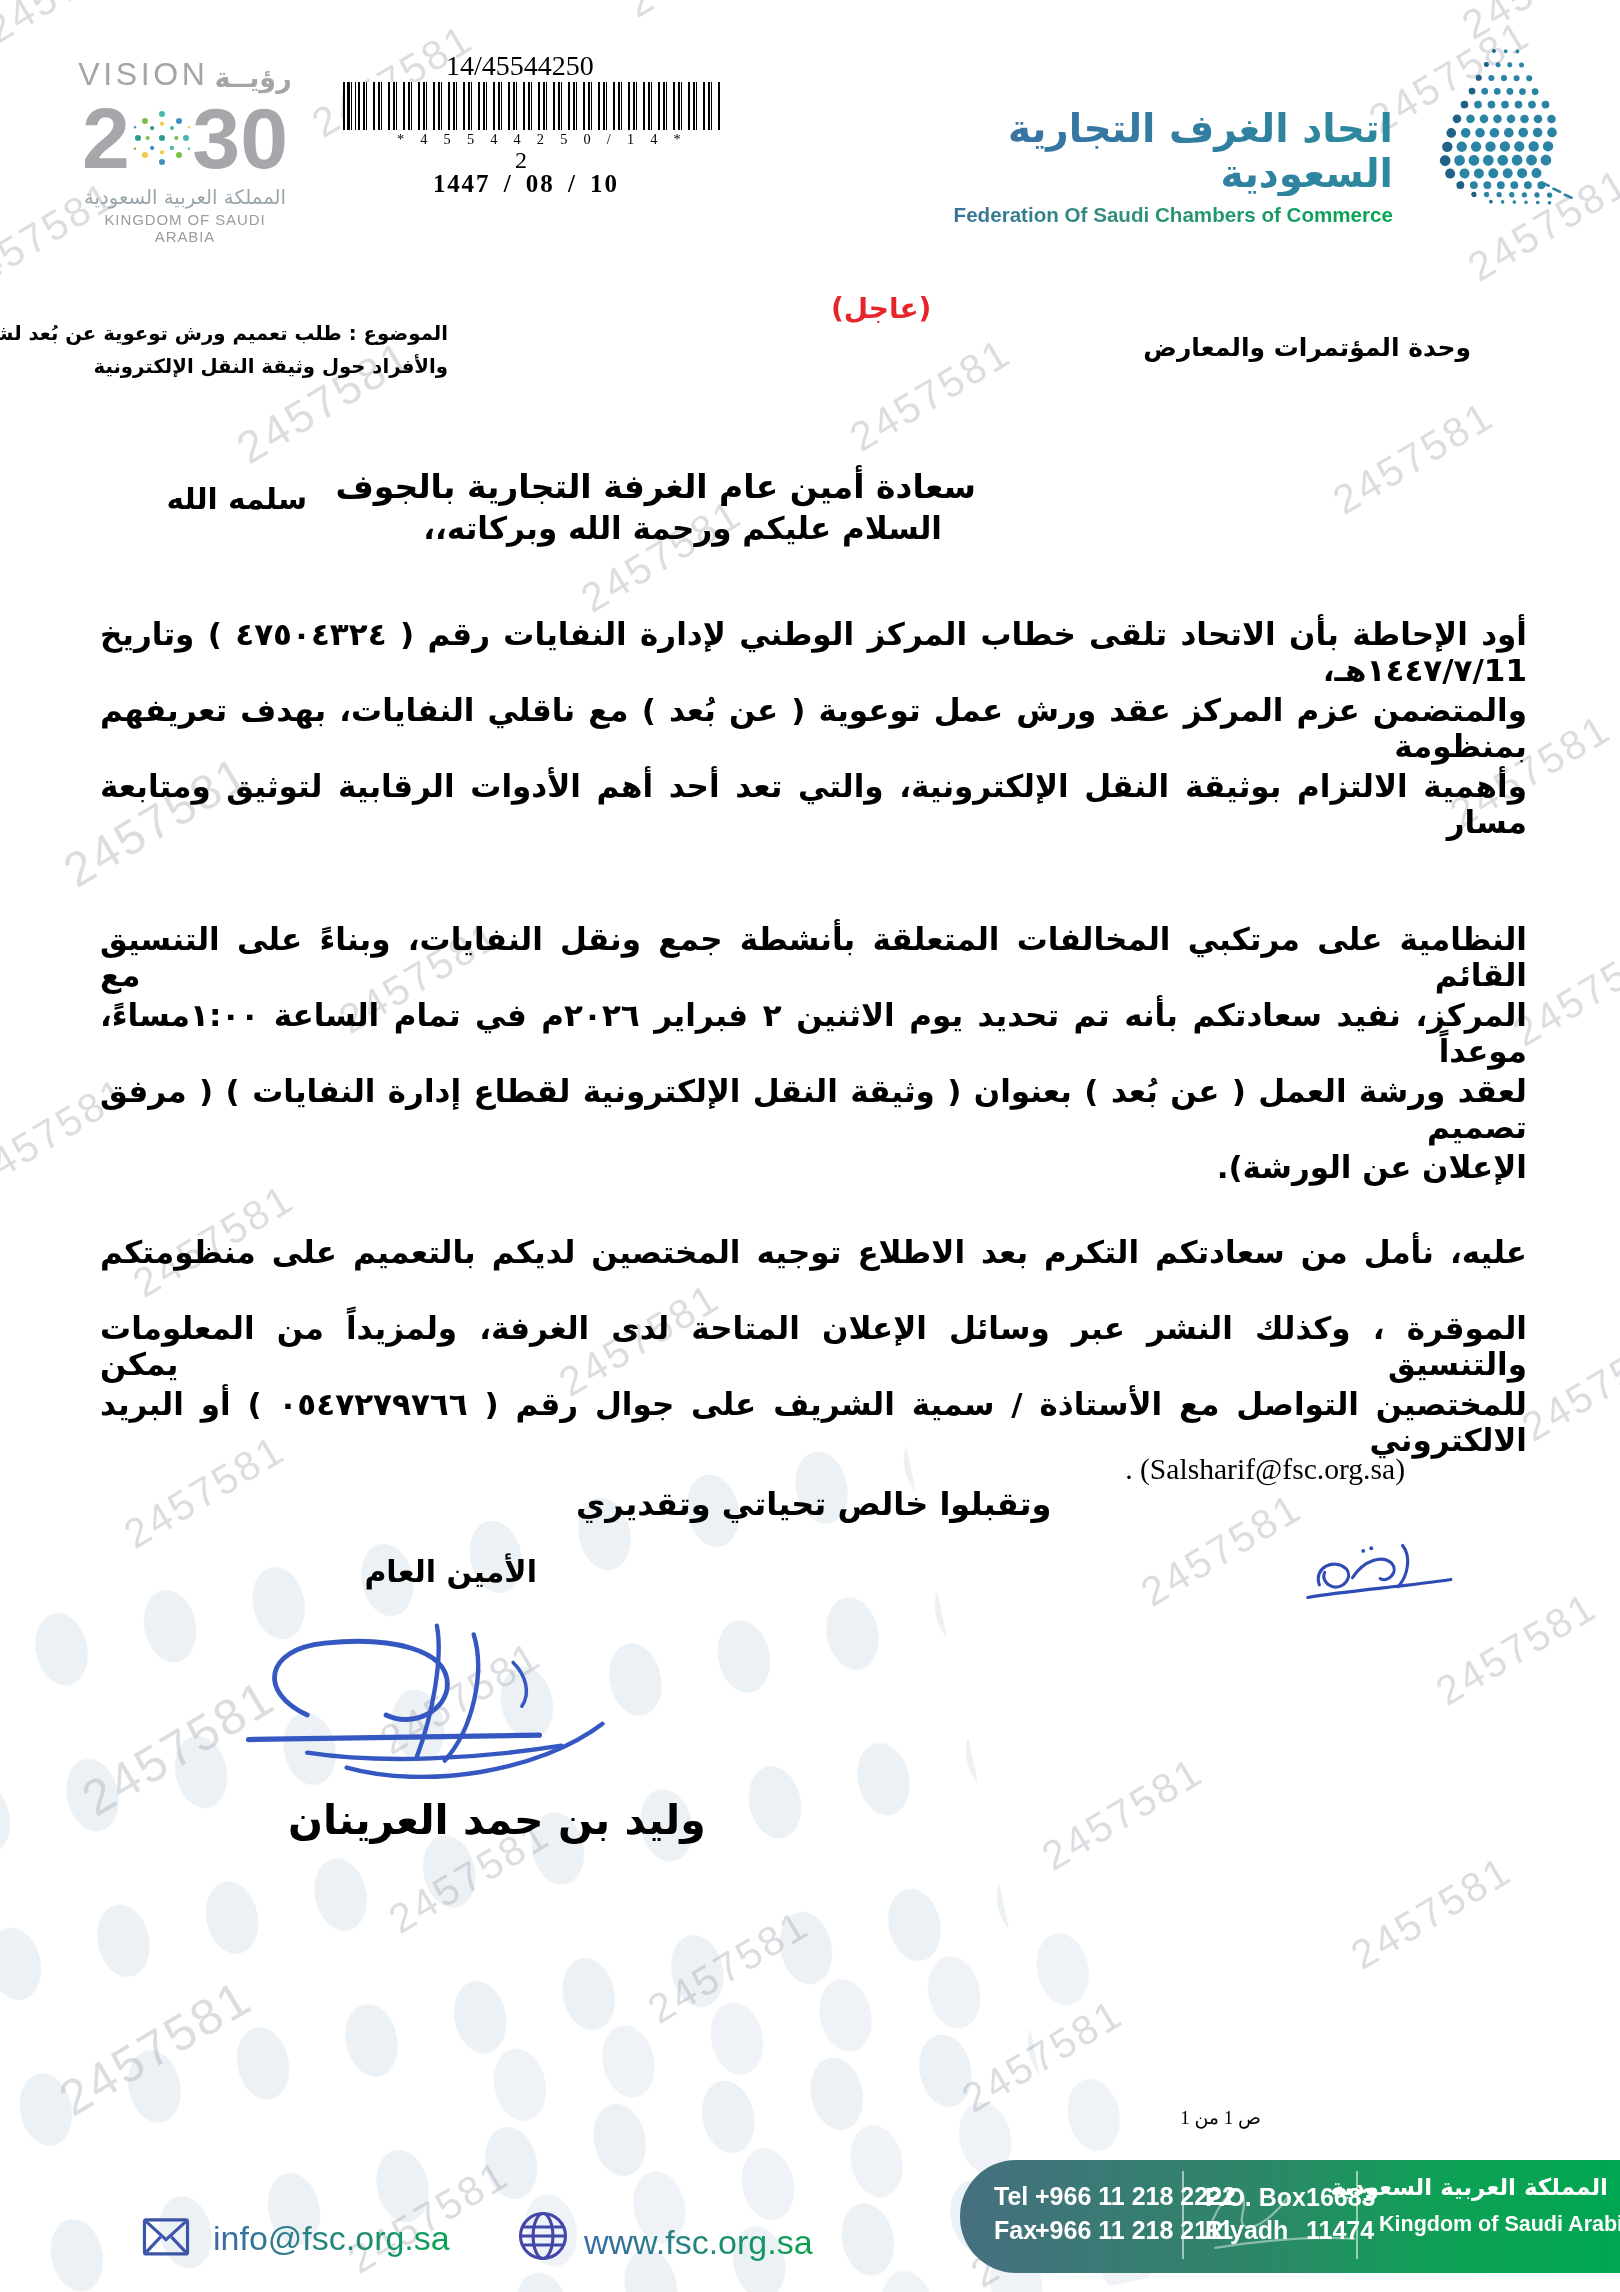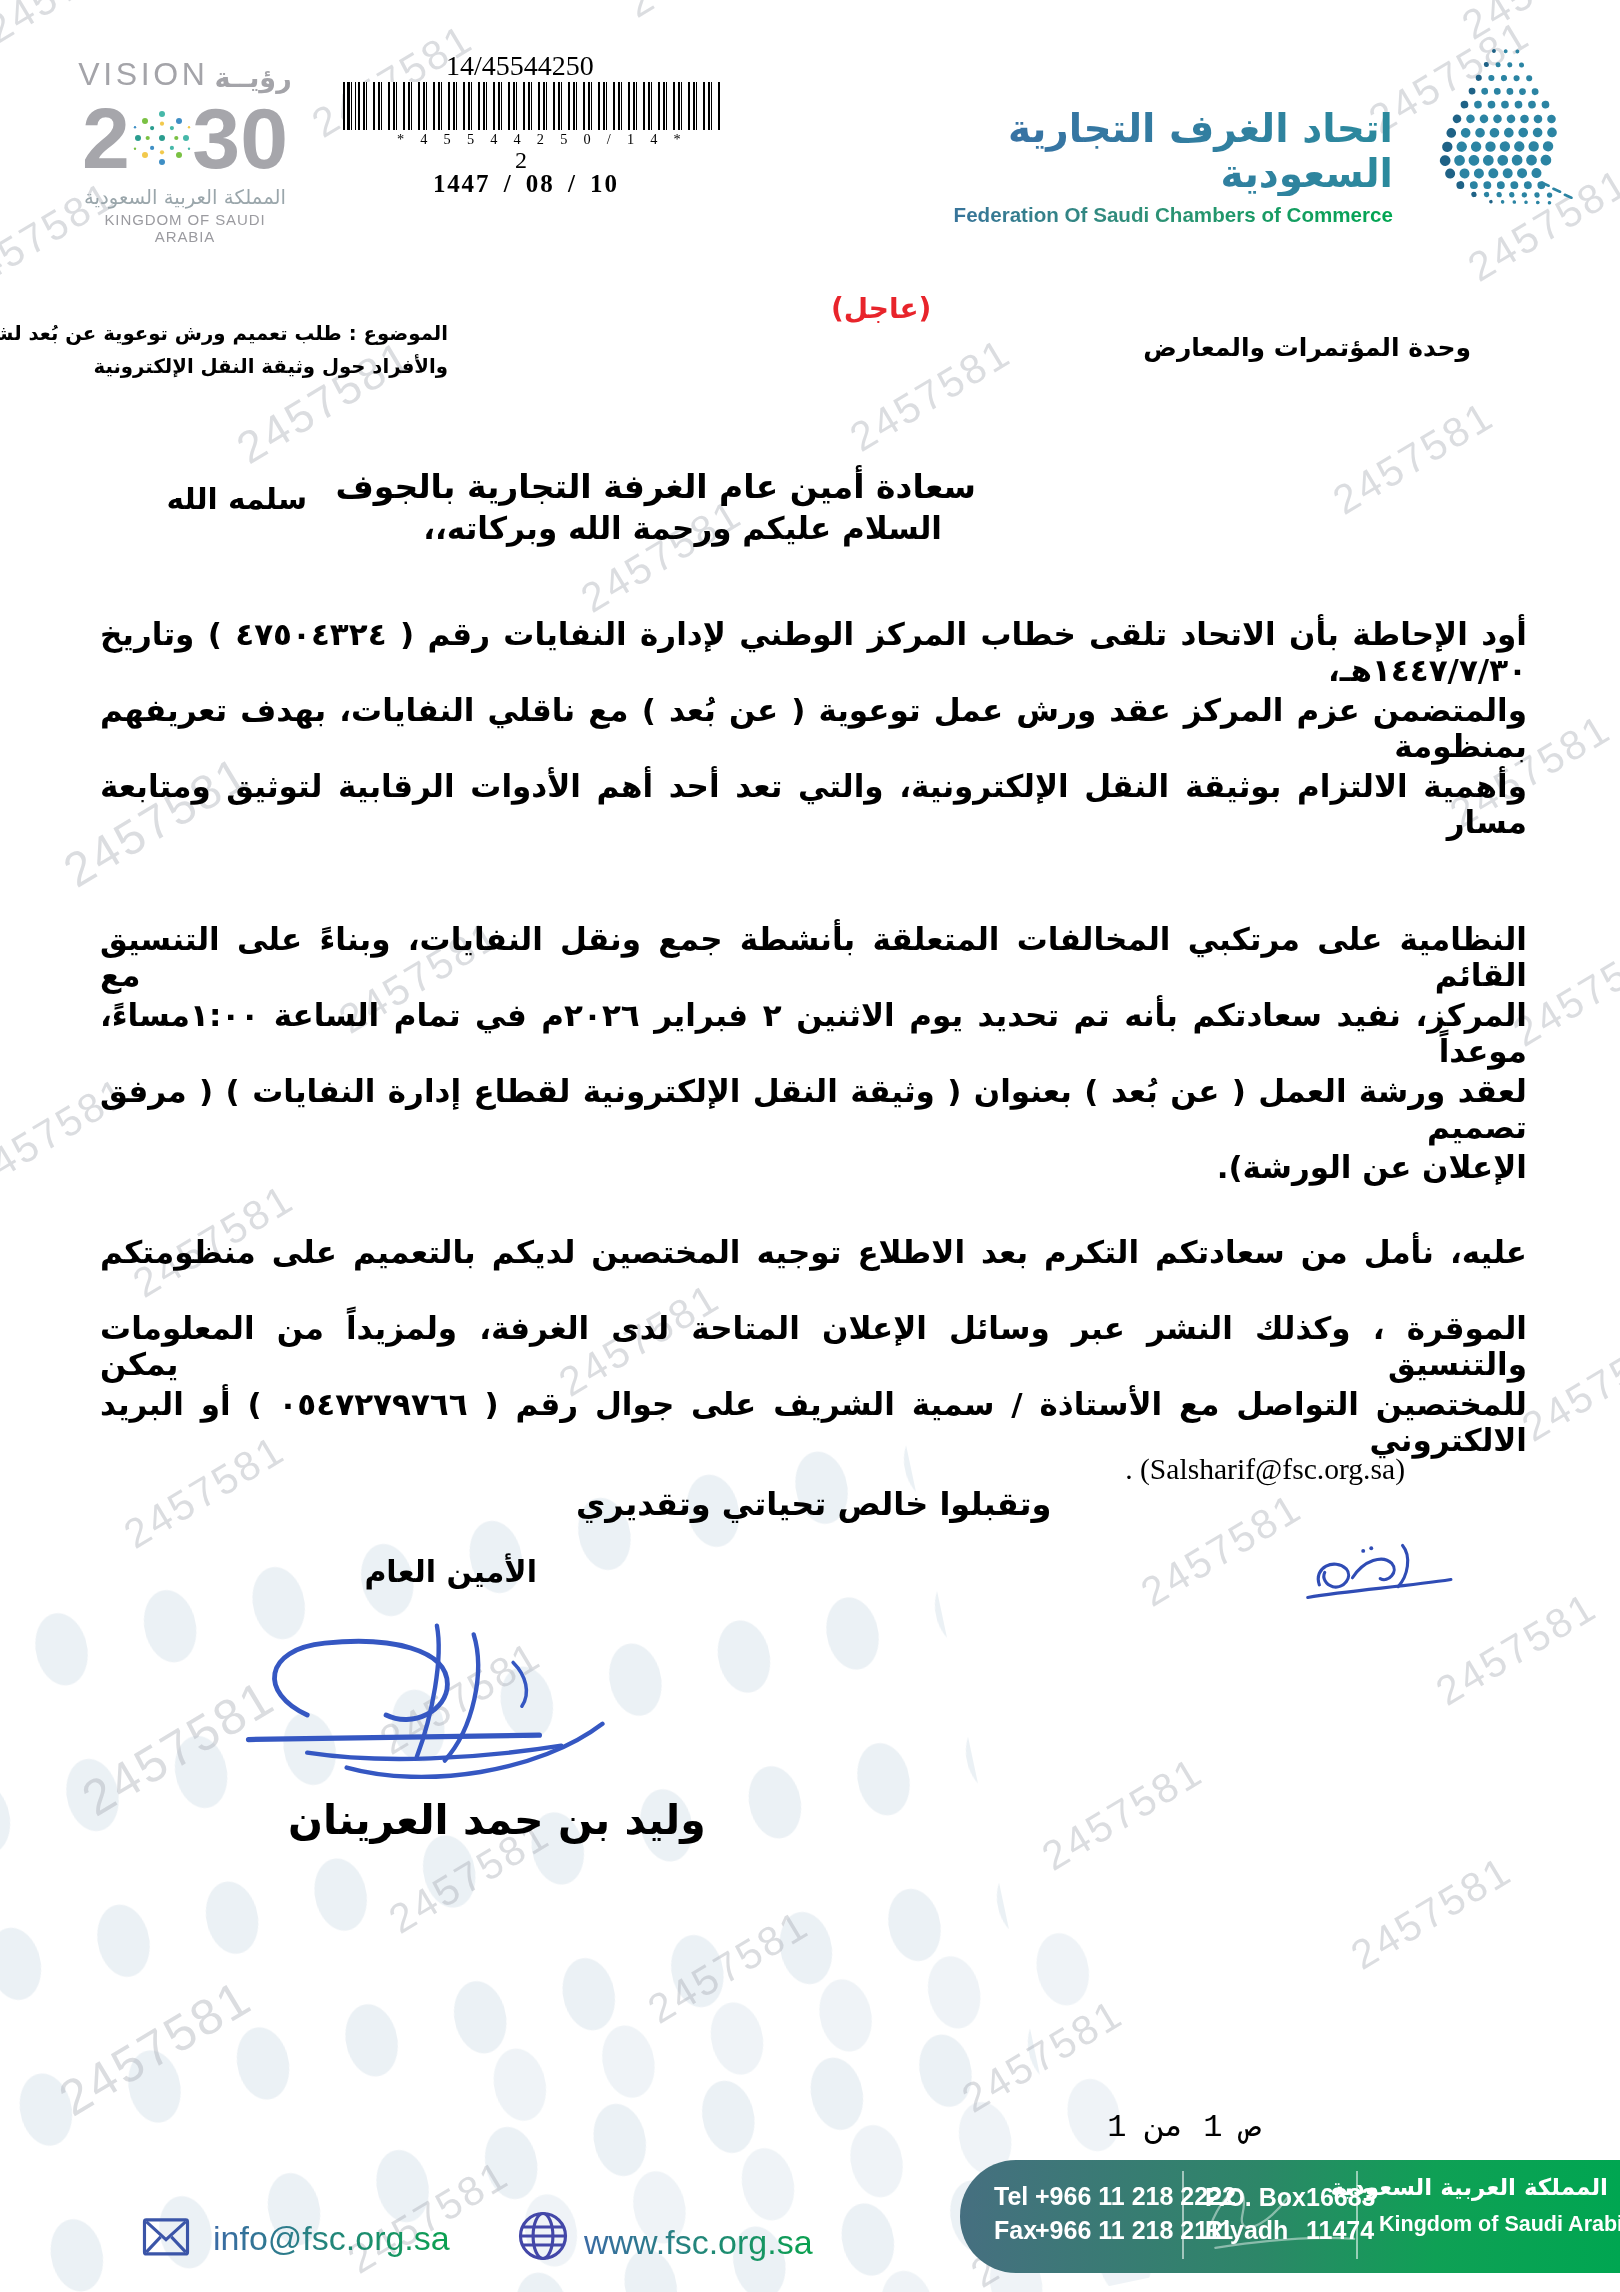--- a/index.html
+++ b/index.html
@@ -227,21 +227,21 @@
 
   <div class="abs urgent z2" style="left:831px;top:292px;font-size:28px;">(عاجل)</div>
   <div class="abs ar z2" style="right:149px;top:333px;font-size:25px;">وحدة المؤتمرات والمعارض</div>
   <div class="abs ar z2" style="right:1172px;top:322px;font-size:19.7px;">الموضوع : طلب تعميم ورش توعوية عن بُعد لشركات النقل</div>
   <div class="abs ar z2" style="right:1172px;top:355px;font-size:19.7px;">والأفراد حول وثيقة النقل الإلكترونية</div>
   <div class="abs ar z2" style="right:1313px;top:482px;font-size:29.6px;">سلمه الله</div>
 
   <div class="abs ar z2" style="right:644px;top:467px;font-size:33px;">سعادة أمين عام الغرفة التجارية بالجوف</div>
   <div class="abs ar z2" style="right:678px;top:510px;font-size:31px;text-align:center;">السلام عليكم ورحمة الله وبركاته،،</div>
 
-  <div class="jline" style="top:616px;">أود الإحاطة بأن الاتحاد تلقى خطاب المركز الوطني لإدارة النفايات رقم ( ٤٧٥٠٤٣٢٤ ) وتاريخ ١٤٤٧/٧/٣٠هـ،</div>
+  <div class="jline" style="top:616px;">أود الإحاطة بأن الاتحاد تلقى خطاب المركز الوطني لإدارة النفايات رقم ( ٤٧٥٠٤٣٢٤ ) وتاريخ ١٤٤٧/٧/11هـ،</div>
   <div class="jline" style="top:692px;">والمتضمن عزم المركز عقد ورش عمل توعوية ( عن بُعد ) مع ناقلي النفايات، بهدف تعريفهم بمنظومة</div>
   <div class="jline" style="top:768px;">وأهمية الالتزام بوثيقة النقل الإلكترونية، والتي تعد أحد أهم الأدوات الرقابية لتوثيق ومتابعة مسار</div>
   <div class="jline" style="top:921px;">النظامية على مرتكبي المخالفات المتعلقة بأنشطة جمع ونقل النفايات، وبناءً على التنسيق القائم مع</div>
   <div class="jline" style="top:997px;">المركز، نفيد سعادتكم بأنه تم تحديد يوم الاثنين ٢ فبراير ٢٠٢٦م في تمام الساعة ١:٠٠مساءً، موعداً</div>
   <div class="jline" style="top:1073px;">لعقد ورشة العمل ( عن بُعد ) بعنوان ( وثيقة النقل الإلكترونية لقطاع إدارة النفايات ) ( مرفق تصميم</div>
   <div class="jline last" style="top:1149px;">الإعلان عن الورشة).</div>
 
   <div class="jline" style="top:1234px;">عليه، نأمل من سعادتكم التكرم بعد الاطلاع توجيه المختصين لديكم بالتعميم على منظومتكم</div>
   <div class="jline" style="top:1310px;">الموقرة ، وكذلك النشر عبر وسائل الإعلان المتاحة لدى الغرفة، ولمزيداً من المعلومات والتنسيق يمكن</div>
   <div class="jline" style="top:1386px;">للمختصين التواصل مع الأستاذة / سمية الشريف على جوال رقم ( ٠٥٤٧٢٧٩٧٦٦ ) أو البريد الالكتروني</div>
@@ -267,21 +267,21 @@
     <svg width="170" height="85" viewBox="0 0 190 95" fill="none" stroke="#2f4cb5" stroke-width="3.5" stroke-linecap="round">
       <path d="M25,58 C18,38 42,28 55,40 C63,49 52,63 40,60 C32,58 28,50 31,44"></path>
       <path d="M62,50 C75,30 96,24 106,34 C114,43 102,56 93,51"></path>
       <path d="M118,14 C128,26 124,48 113,60"></path>
       <circle cx="74" cy="20" r="2.2" fill="#2f4cb5" stroke="none"></circle>
       <circle cx="83" cy="17" r="2.2" fill="#2f4cb5" stroke="none"></circle>
       <path d="M12,72 C60,64 120,60 172,52"></path>
     </svg>
   </div>
 
-  <div class="abs ar z2" style="right:359px;top:2106px;font-size:32px;font-weight:normal;font-family:Liberation Mono, monospace;margin-left:27px;">ص 1 من 1</div>
+  <div class="abs ar z2" style="right:359px;top:2106px;font-size:19px;font-weight:normal;font-family:Liberation Serif, serif;margin-left:27px;">ص 1 من 1</div>
 
   <div class="abs z2" style="left:140px;top:2210px;">
     <svg width="52" height="52" viewBox="0 0 58 58" fill="none" stroke="#3b55a8" stroke-width="3.5">
       <rect x="5" y="11" width="48" height="38" rx="2"></rect>
       <path d="M7,13 L29,33 L51,13"></path>
       <path d="M7,47 L23,30"></path>
         <path d="M51,47 L35,30"></path>
     </svg>
   </div>
   <div class="abs grad-text z2" style="left:213px;top:2219px;">info@fsc.org.sa</div>

